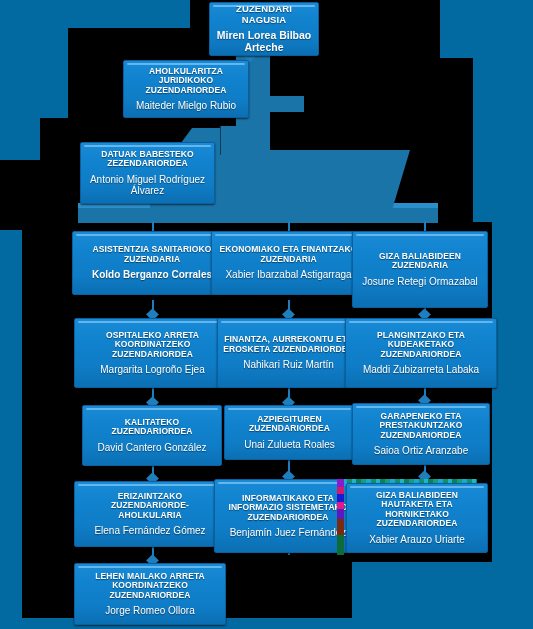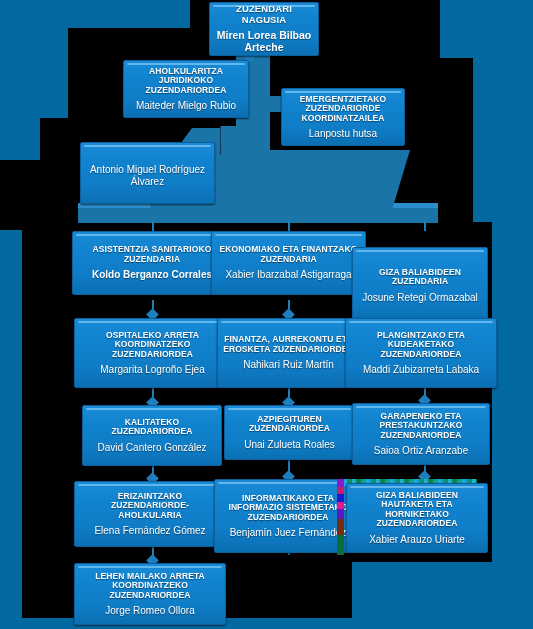--- a/index.html
+++ b/index.html
@@ -163,40 +163,37 @@
   <div class="node head bold-person" style="left:209px; top:2px; width:110px; height:54px;">
     <div class="title">ZUZENDARI NAGUSIA</div>
     <div class="person">Miren Lorea Bilbao Arteche</div>
   </div>
 
   <div class="node" style="left:123px; top:60px; width:126px; height:58px;">
     <div class="title">AHOLKULARITZA JURIDIKOKO ZUZENDARIORDEA</div>
     <div class="person">Maiteder Mielgo Rubio</div>
   </div>
 
-  <div class="node" style="left:281px; top:88px; width:124px; height:58px;">
-    <div class="title">EMERGENTZIETAKO ZUZENDARIORDE KOORDINATZAILEA</div>
-    <div class="person">Lanpostu hutsa</div>
-  </div>
 
   <div class="node" style="left:80px; top:142px; width:135px; height:62px;">
+    <div class="title">DATUAK BABESTEKO ZEZENDARIORDEA</div>
     <div class="person">Antonio Miguel Rodríguez Álvarez</div>
   </div>
 
   <div class="node bold-person" style="left:72px; top:231px; width:160px; height:64px;">
     <div class="title">ASISTENTZIA SANITARIOKO ZUZENDARIA</div>
     <div class="person">Koldo Berganzo Corrales</div>
   </div>
 
   <div class="node" style="left:211px; top:231px; width:155px; height:64px;">
     <div class="title">EKONOMIAKO ETA FINANTZAKO ZUZENDARIA</div>
     <div class="person">Xabier Ibarzabal Astigarraga</div>
   </div>
 
-  <div class="node" style="left:352px; top:231px; width:136px; height:77px;margin-top:16px;">
+  <div class="node" style="left:352px; top:231px; width:136px; height:77px;">
     <div class="title">GIZA BALIABIDEEN ZUZENDARIA</div>
     <div class="person">Josune Retegi Ormazabal</div>
   </div>
 
   <div class="node" style="left:74px; top:318px; width:157px; height:70px;">
     <div class="title">OSPITALEKO ARRETA KOORDINATZEKO ZUZENDARIORDEA</div>
     <div class="person">Margarita Logroño Ejea</div>
   </div>
 
   <div class="node" style="left:217px; top:318px; width:143px; height:70px;">

